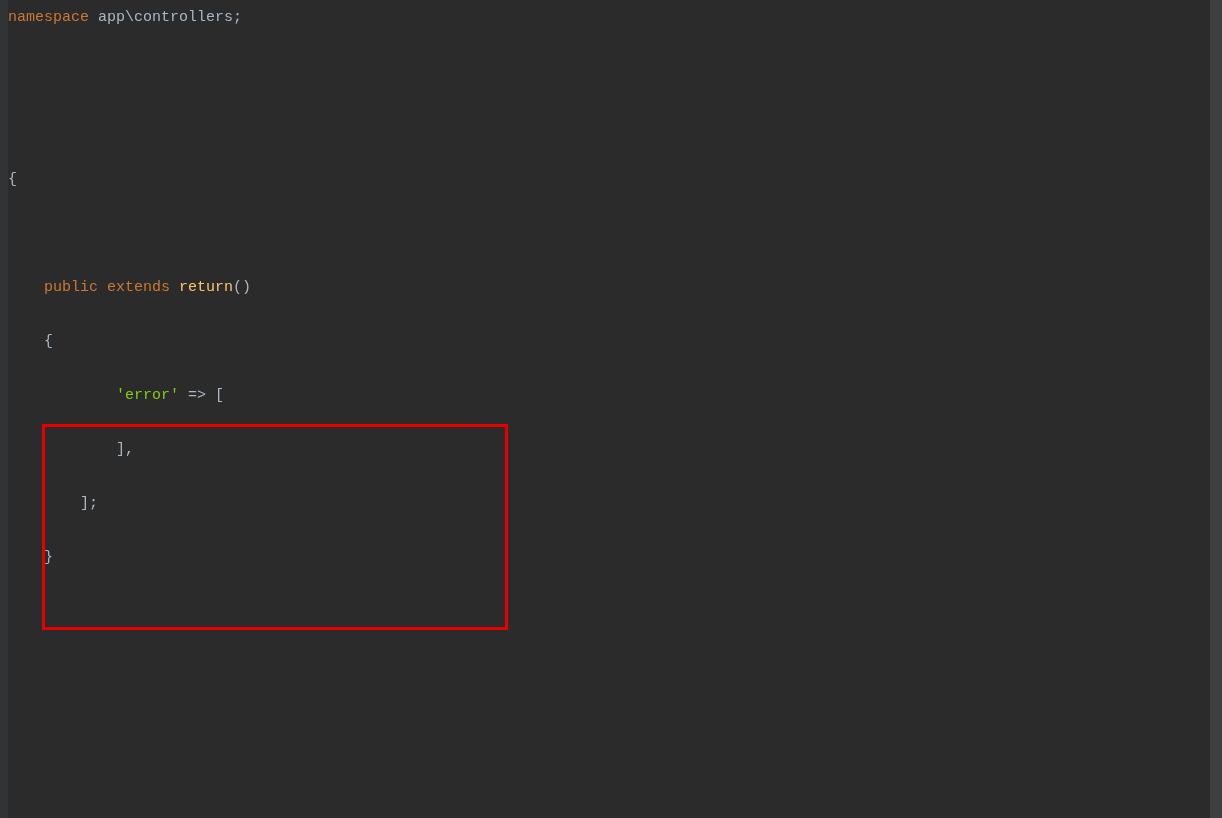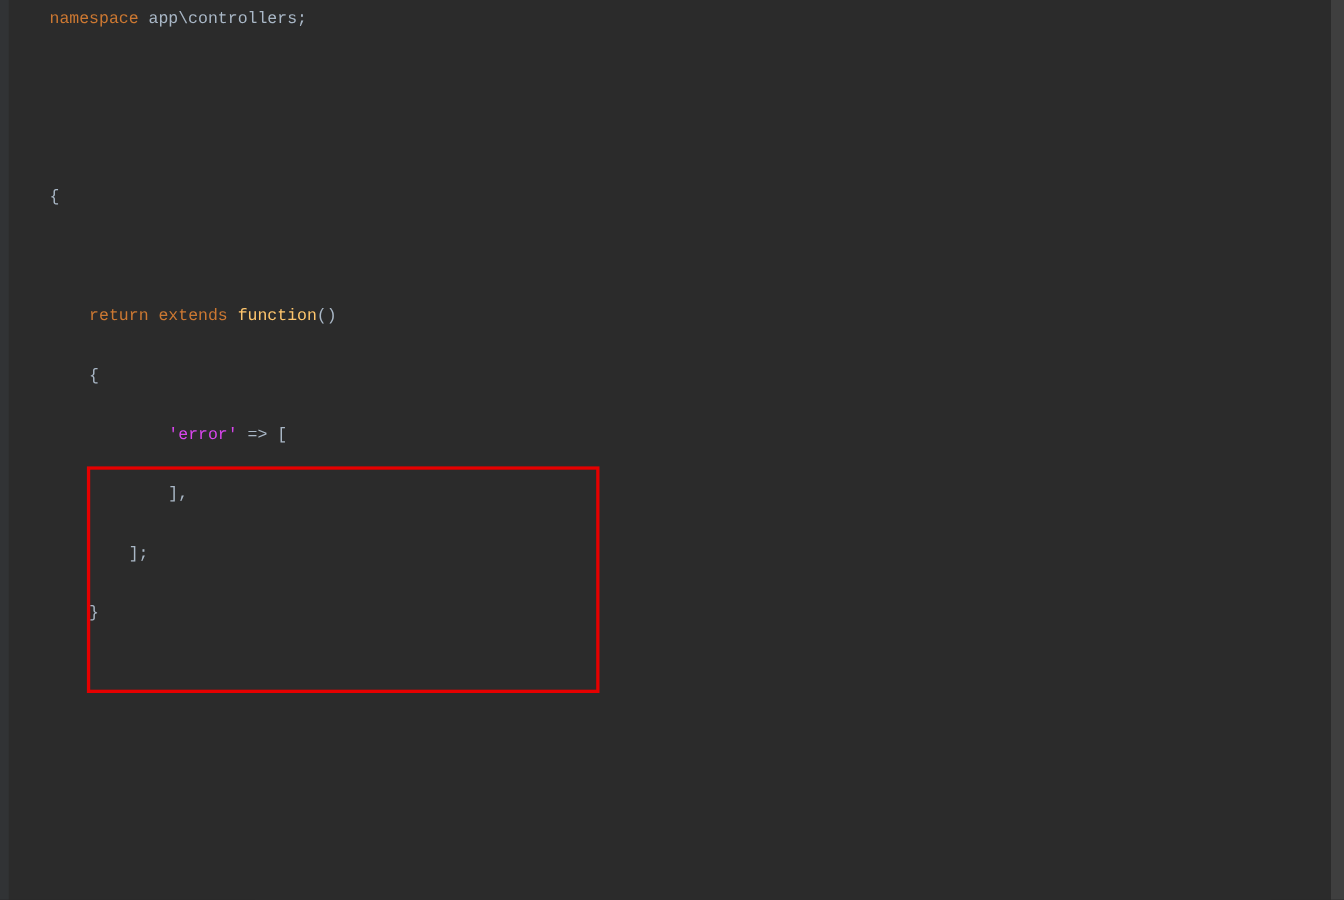--- a/index.html
+++ b/index.html
@@ -11,21 +11,20 @@
     color: #a9b7c6;
     overflow: hidden;
     width: 1222px;
     height: 818px;
     position: relative;
   }
   .editor {
     display: flex;
     width: 100%;
     height: 100%;
-    gap: 37px;
   }
   .gutter {
     width: 8px;
     background: #313335;
     flex-shrink: 0;
     position: relative;
   }
   .code-area {
     flex: 1;
     position: relative;
@@ -39,21 +38,21 @@
   }
   .line {
     height: 27px;
     padding-left: 0;
     position: relative;
   }
 
   
   .kw { color: #cc7832; }          
   .fn { color: #ffc66d; }           
-  .str { color: #d946ef; }
+  .str { color: #84cc16; }
 
   .red-box {
     position: absolute;
     border: 3px solid #e60000;
     pointer-events: none;
   }
   .scrollbar {
     position: absolute;
     right: 0;
     top: 0;
@@ -66,21 +65,21 @@
 <body>
 
 <div class="editor">
   <div class="gutter"></div>
   <div class="code-area">
     <pre><div class="line"><span class="kw">namespace </span><span>app\controllers</span><span>;</span></div>
 <div class="line"></div>
 <div class="line"></div>
 <div class="line"><span>{</span></div>
 <div class="line"></div>
-<div class="line"><span>    </span><span class="kw">return </span><span class="kw">extends </span><span class="fn">function</span><span>()</span></div>
+<div class="line"><span>    </span><span class="kw">public </span><span class="kw">extends </span><span class="fn">return</span><span>()</span></div>
 <div class="line"><span>    </span><span>{</span></div>
 <div class="line"><span>            </span><span class="str">'error'</span><span> =&gt; [</span></div>
 <div class="line"><span>            </span><span>],</span></div>
 <div class="line"><span>        </span><span>];</span></div>
 <div class="line"><span>    </span><span>}</span></div>
 <div class="line"></div>
 
 
 
 

